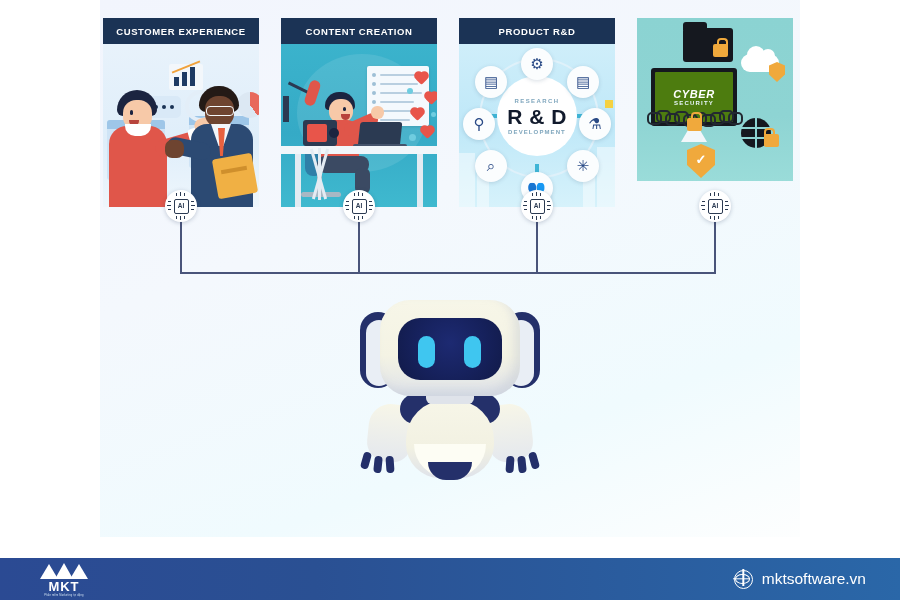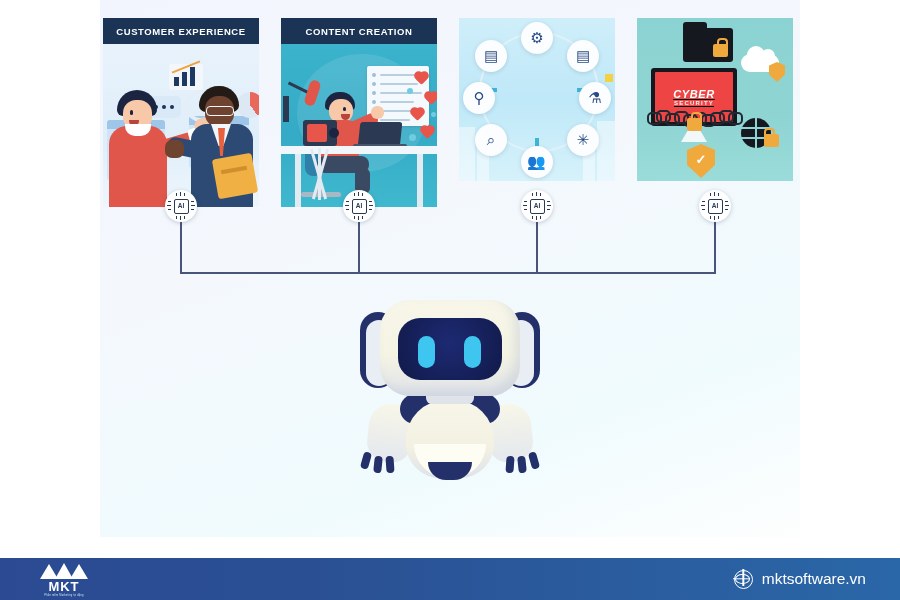--- a/index.html
+++ b/index.html
@@ -117,21 +117,21 @@
             box-shadow:0 1px 4px rgba(60,90,120,.2);display:flex;align-items:center;justify-content:center;
             font-size:15px;color:#2a4a86;}
   .rd .spoke{position:absolute;background:#3fb5d6;}
   .rd .yellowdot{position:absolute;right:2px;top:56px;width:8px;height:8px;background:#f5d142;}
 
   
   .cs{background:linear-gradient(180deg,#8bd3d2 0%,#8ed4d3 60%,#9adcd9 100%);}
   .cs .folder{position:absolute;left:46px;top:10px;width:50px;height:34px;background:#15181f;border-radius:3px;}
   .cs .foldertab{position:absolute;left:46px;top:4px;width:24px;height:8px;background:#15181f;border-radius:3px 3px 0 0;}
   .cs .mon{position:absolute;left:14px;top:50px;width:86px;height:58px;background:#15181f;border-radius:3px;padding:4px;box-sizing:border-box;}
-  .cs .scr{width:100%;height:100%;background:#ef4444;border-radius:1px;display:flex;flex-direction:column;align-items:center;justify-content:center;text-decoration:underline;}
+  .cs .scr{width:100%;height:100%;background:#4d7c0f;border-radius:1px;display:flex;flex-direction:column;align-items:center;justify-content:center;}
   .cs .scr .c1{font-size:11px;font-weight:bold;font-style:italic;color:#ffffff;letter-spacing:.6px;}
   .cs .scr .c2{font-size:6px;font-weight:bold;color:#eaf8fd;letter-spacing:1.2px;}
   .cs .stand{position:absolute;left:44px;top:108px;width:26px;height:16px;background:#f2f7fa;
              clip-path:polygon(36% 0,64% 0,100% 100%,0 100%);}
   .cs .chain{position:absolute;left:10px;top:92px;width:96px;height:10px;}
   .cs .link{position:absolute;width:11px;height:9px;border:2.4px solid #222831;border-radius:5px;}
   .cs .padlock{position:absolute;left:50px;top:100px;width:15px;height:13px;background:#f0a93c;border-radius:2px;}
   .cs .padshk{position:absolute;left:54px;top:94px;width:7px;height:8px;border:2.2px solid #f0a93c;border-bottom:none;border-radius:4px 4px 0 0;}
   .cs .cloud{position:absolute;right:14px;top:36px;width:38px;height:18px;background:#ffffff;border-radius:10px;}
   .cs .cloud:before{content:"";position:absolute;left:6px;top:-8px;width:18px;height:18px;border-radius:50%;background:#ffffff;}
@@ -320,32 +320,38 @@
       <div class="cam"></div>
       <div class="camscr"></div>
       <div class="camlens"></div>
       <div class="tripod" style="left:38px;top:104px;transform:rotate(16deg);"></div>
       <div class="tripod" style="left:36px;top:104px;transform:rotate(-16deg);"></div>
       <div class="tripod" style="left:37px;top:104px;"></div>
     </div>
   </div>
 
   <div class="panel" style="left:459px;">
+    <div class="panel-header">PRODUCT R&amp;D</div>
     <div class="panel-art rd">
       <div class="skyline" style="left:0;width:16px;height:54px;"></div>
       <div class="skyline" style="left:18px;width:12px;height:38px;"></div>
       <div class="skyline" style="right:0;width:18px;height:60px;"></div>
       <div class="skyline" style="right:20px;width:12px;height:42px;"></div>
       <div class="ring"></div>
 
       <div class="spoke" style="left:76px;top:22px;width:4px;height:14px;"></div>
       <div class="spoke" style="left:76px;top:120px;width:4px;height:14px;"></div>
       <div class="spoke" style="left:22px;top:70px;width:16px;height:4px;"></div>
       <div class="spoke" style="left:118px;top:70px;width:16px;height:4px;"></div>
 
+      <div class="core">
+        <span class="t1">RESEARCH</span>
+        <span class="t2">R &amp; D</span>
+        <span class="t3">DEVELOPMENT</span>
+      </div>
 
       <div class="node" style="left:62px;top:4px;">⚙</div>
       <div class="node" style="left:16px;top:22px;">▤</div>
       <div class="node" style="left:108px;top:22px;">▤</div>
       <div class="node" style="left:4px;top:64px;">⚲</div>
       <div class="node" style="left:120px;top:64px;">⚗</div>
       <div class="node" style="left:16px;top:106px;">⌕</div>
       <div class="node" style="left:108px;top:106px;">✳</div>
       <div class="node" style="left:62px;top:128px;">👥</div>
       <div class="yellowdot"></div>

